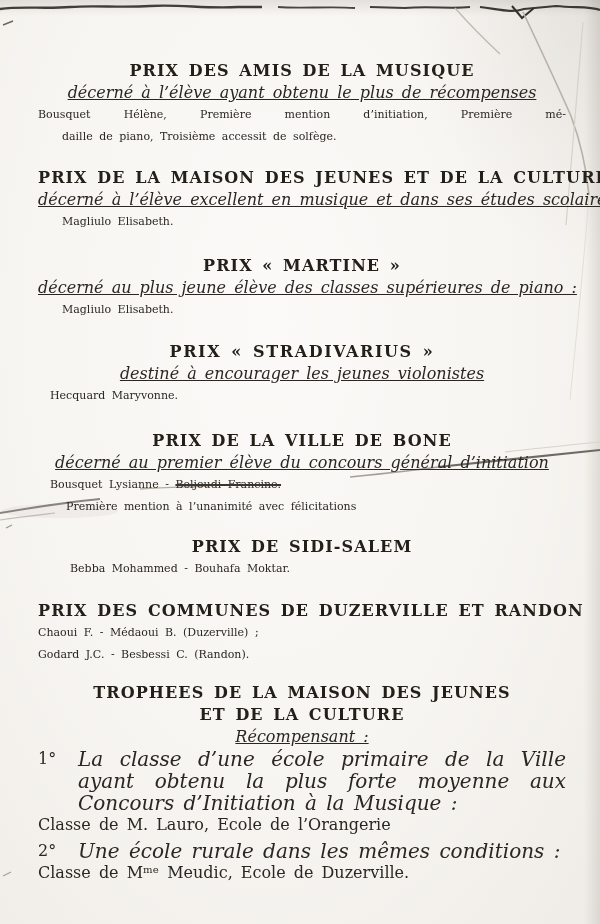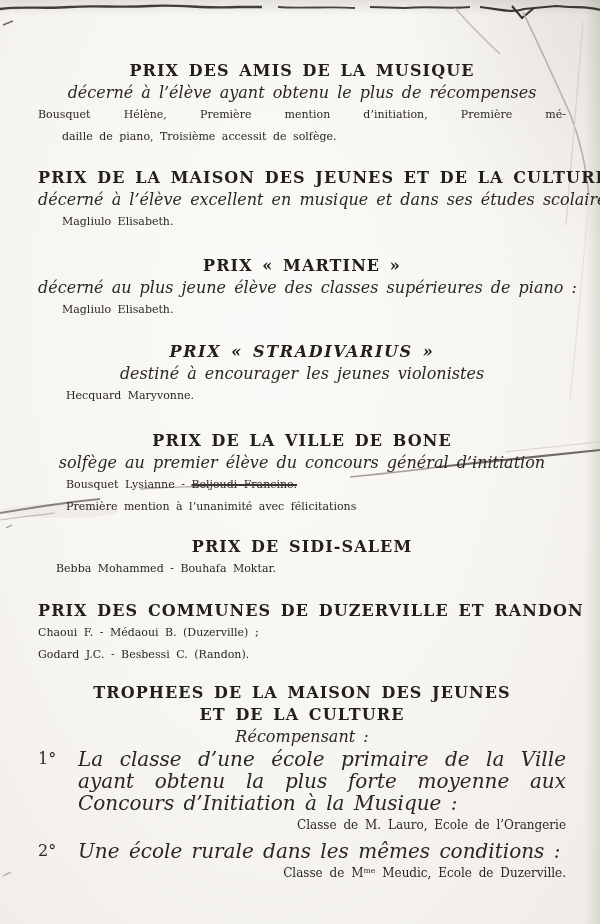--- a/index.html
+++ b/index.html
@@ -26,44 +26,45 @@
     background:radial-gradient(ellipse at 100% 0%, rgba(120,113,104,0.12), rgba(120,113,104,0) 70%);
   }
   .artifacts{position:absolute;inset:0;pointer-events:none;}
   .sec{position:absolute;left:38px;right:34px;}
   .t{ 
     font-weight:bold;text-align:center;
     font-size:16px;line-height:22px;
     letter-spacing:1.1px;word-spacing:3px;
     white-space:nowrap;color:#232019;
   }
-  .t.italic{font-style:italic;letter-spacing:1.6px;}
+  .t.italic{letter-spacing:1.6px;}
   .st{ 
     font-style:italic;text-align:center;
     font-size:16px;line-height:22px;word-spacing:3px;
     white-space:nowrap;
+    text-decoration:underline;
   }
   .bl{ 
     font-size:11px;line-height:22px;word-spacing:3px;white-space:nowrap;
   }
   .bl.justify{text-align:justify;text-align-last:justify;white-space:normal;}
   .ind-36{margin-left:24px;}
   .ind-30{}
-  .ind-28{margin-left:28px;}
+  .ind-28{margin-left:12px;}
   .ind-44{margin-left:28px;}
-  .ind-18{margin-left:18px;}
+  .ind-18{margin-left:32px;}
   .strike{text-decoration:line-through;text-decoration-thickness:2px;text-decoration-color:#3a362f;}
   .troph-item{display:flex;align-items:flex-start;}
   .marker{flex:none;width:40px;font-size:16px;line-height:22px;}
   .item-text{
     flex:1;font-style:italic;font-size:20px;line-height:22px;
     text-align:justify;word-spacing:3px;
   }
   .result{
-    text-align:right;font-size:12px;line-height:22px;
+    text-align:left;font-size:16px;line-height:22px;
     word-spacing:3px;white-space:nowrap;
   }
   .mt4{margin-top:4px;}
 </style>
 </head>
 <body>
 
 <div class="page">
 
   <div class="edge-shade-top"></div>
@@ -115,21 +116,21 @@
   </div>
 
   <div class="sec" style="top:341px">
     <div class="t italic">PRIX « STRADIVARIUS »</div>
     <div class="st">destiné à encourager les jeunes violonistes</div>
     <div class="bl ind-28">Hecquard Maryvonne.</div>
   </div>
 
   <div class="sec" style="top:430px">
     <div class="t">PRIX DE LA VILLE DE BONE</div>
-    <div class="st">solfège au premier élève du concours général d’initiation</div>
+    <div class="st">décerné au premier élève du concours général d’initiation</div>
     <div class="bl ind-28">
       <span>Bousquet Lysianne - </span><span class="strike">Beljoudi Francine.</span>
     </div>
     <div class="bl ind-44">Première mention à l’unanimité avec félicitations</div>
   </div>
 
   <div class="sec" style="top:536px">
     <div class="t">PRIX DE SIDI-SALEM</div>
     <div class="bl ind-18">Bebba Mohammed - Bouhafa Moktar.</div>
   </div>

